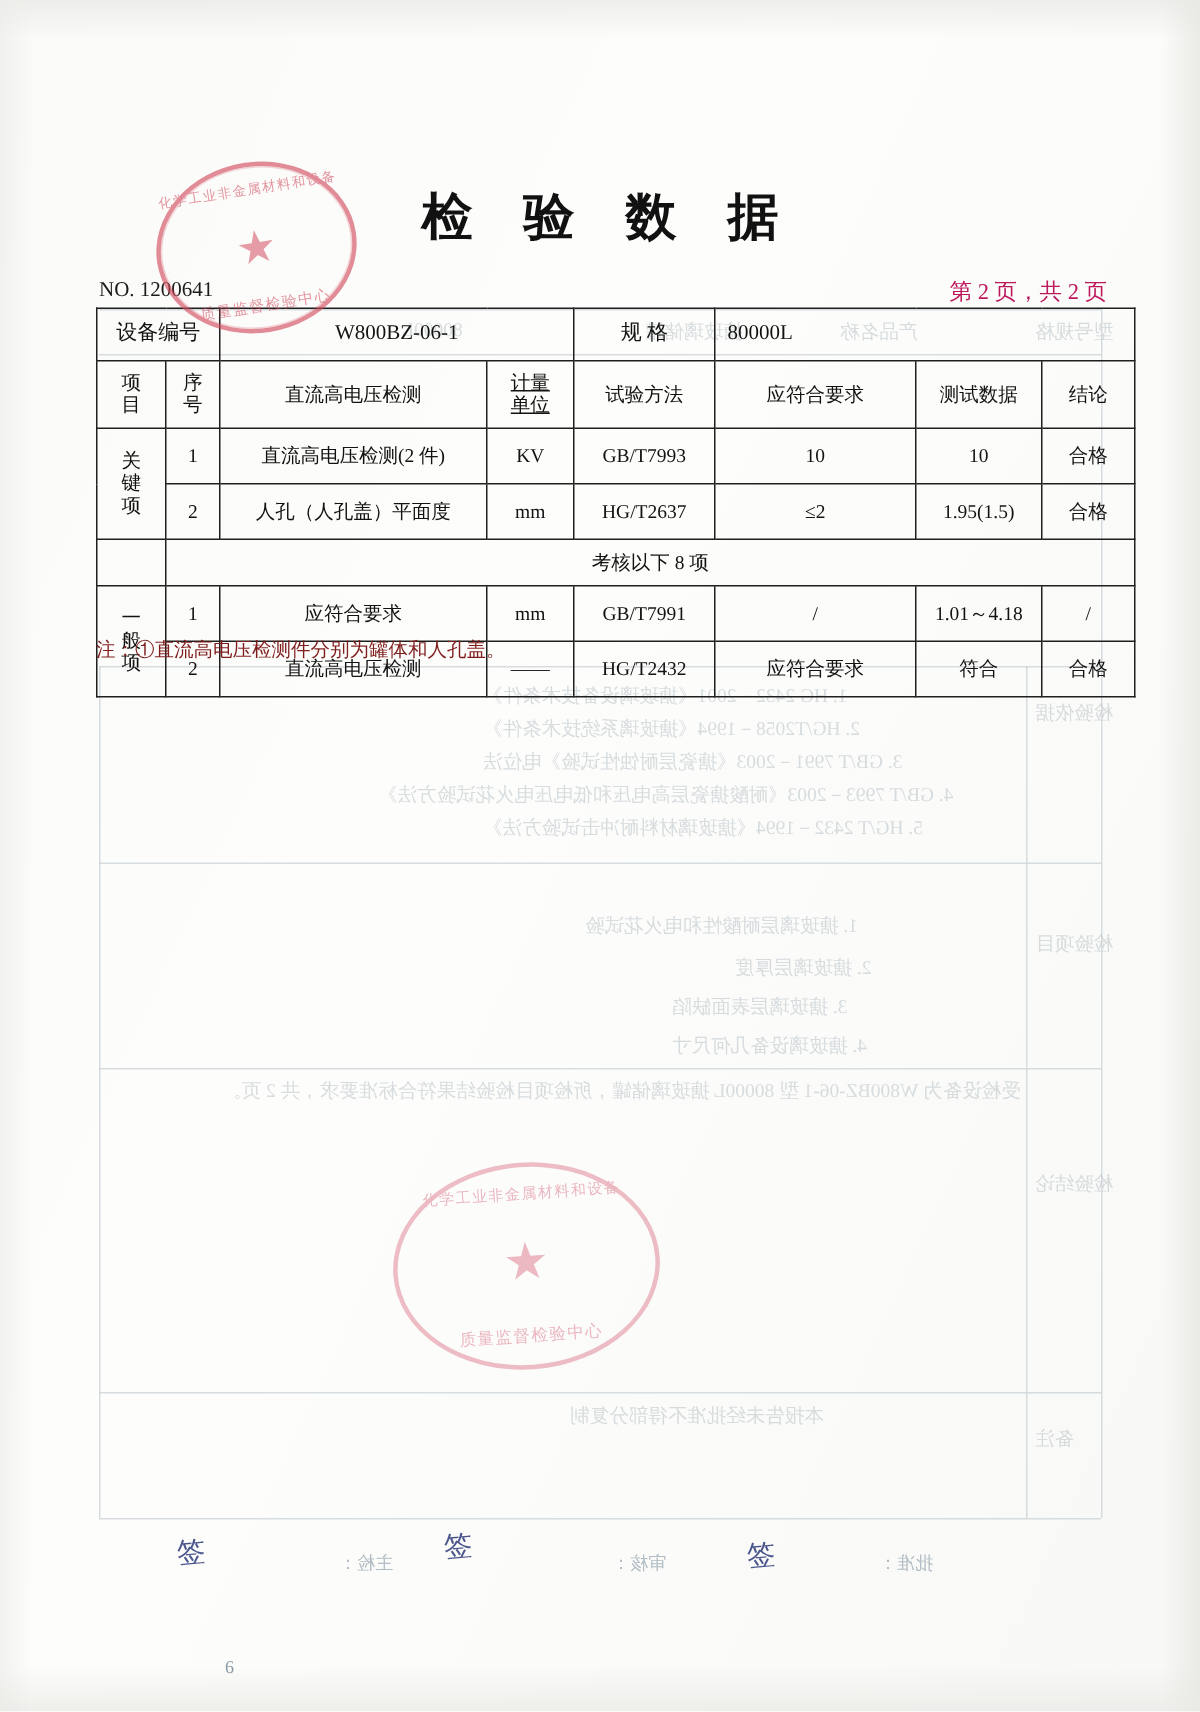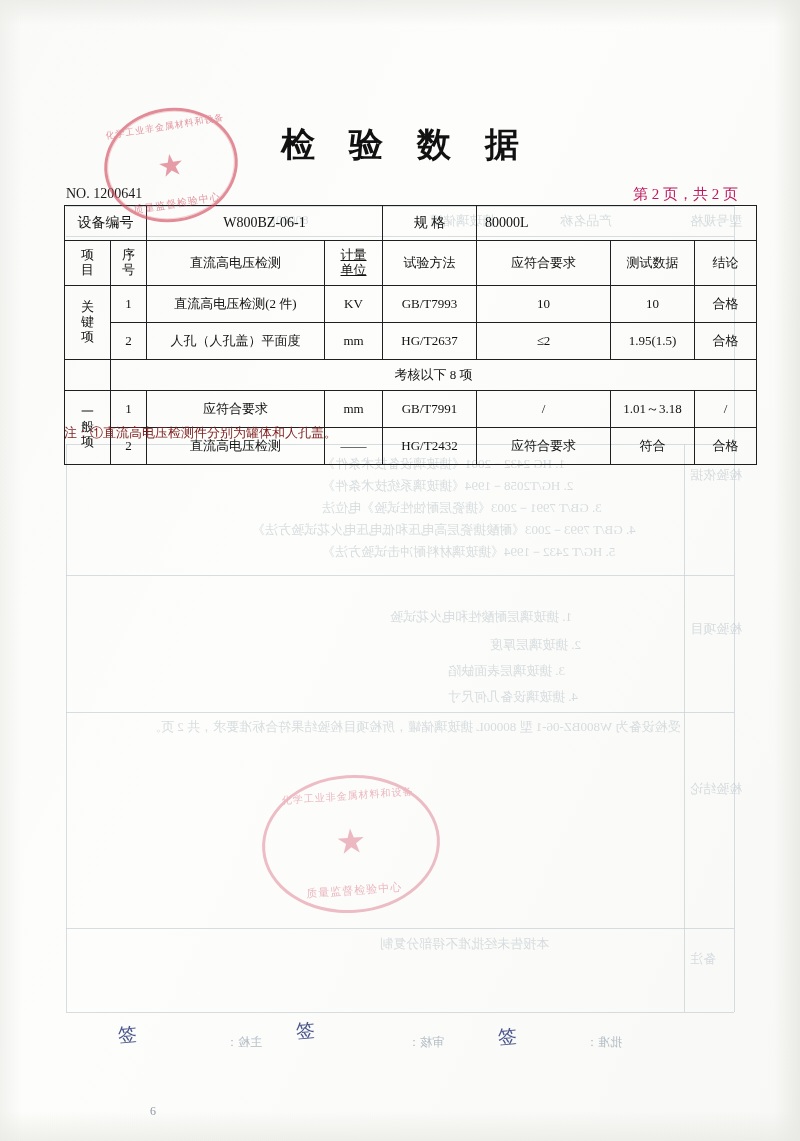--- a/index.html
+++ b/index.html
@@ -390,21 +390,21 @@
           <td rowspan="2" class="vert">
             <div>一</div>
               <div>般</div>
               <div>项</div>
           </td>
           <td>1</td>
           <td>应符合要求</td>
           <td>mm</td>
           <td>GB/T7991</td>
           <td>/</td>
-          <td>1.01～3.18</td>
+          <td>1.01～4.18</td>
           <td>/</td>
         </tr>
         <tr class="r-data">
           <td>2</td>
           <td>直流高电压检测</td>
           <td>——</td>
           <td>HG/T2432</td>
           <td>应符合要求</td>
           <td>符合</td>
           <td>合格</td>

